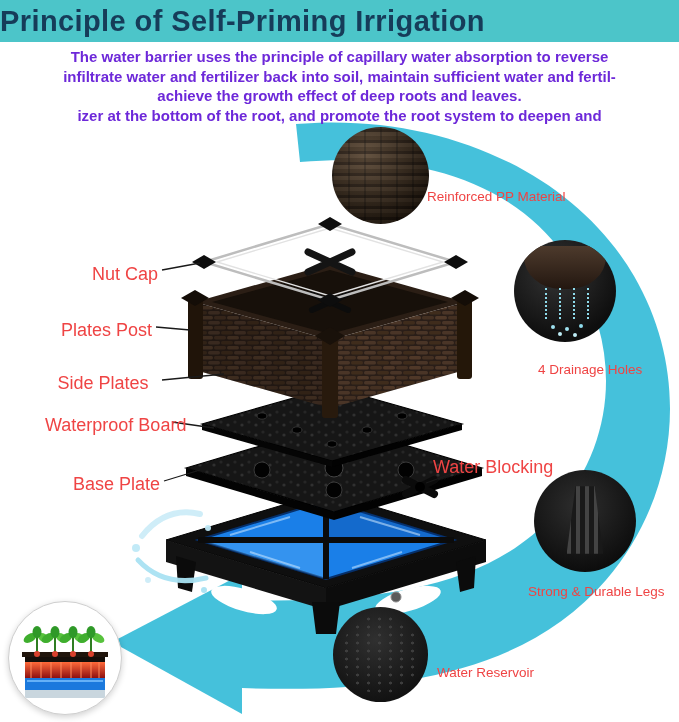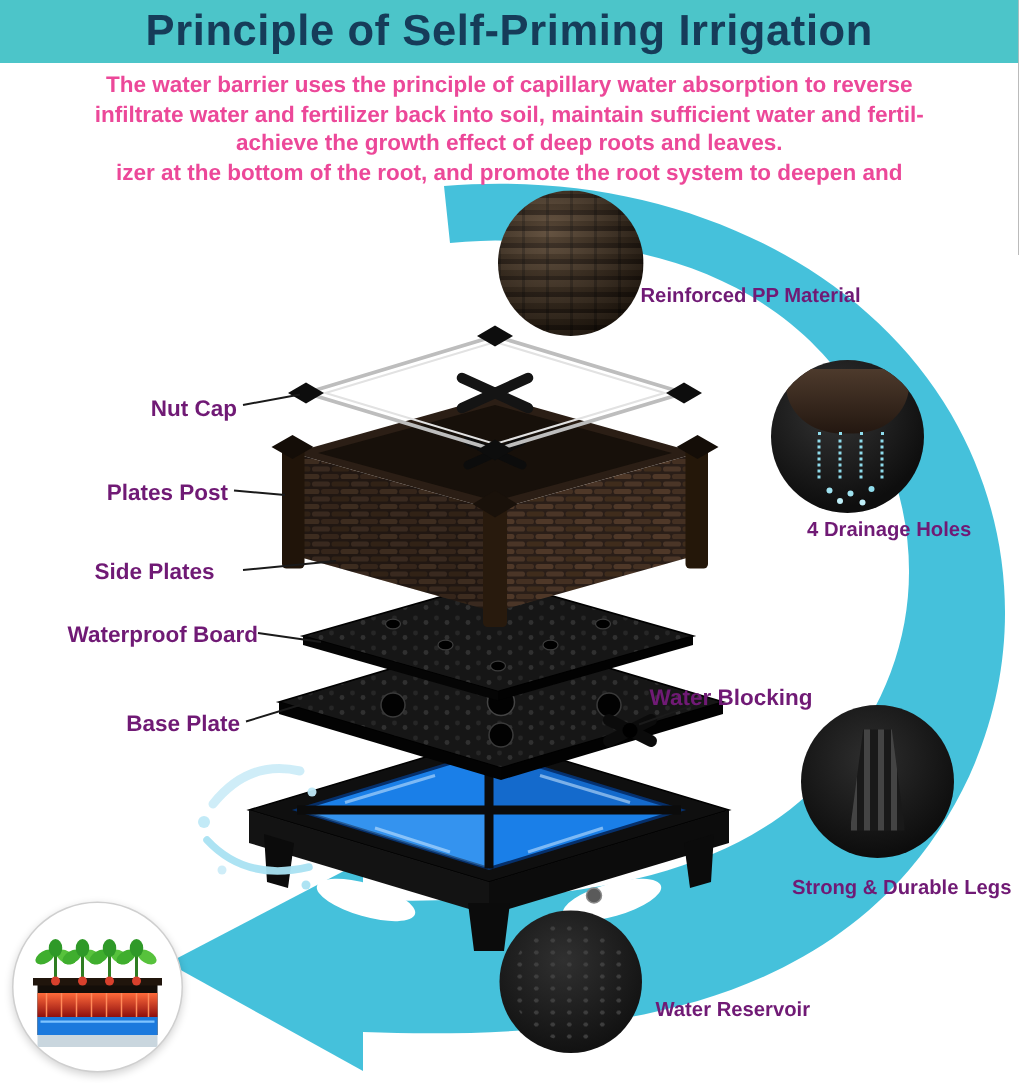--- a/index.html
+++ b/index.html
@@ -7,29 +7,29 @@
     --water:#1a7fe8; --box-brown:#33241a;
   }
   html,body{margin:0;padding:0;background:#888;}
   .page{
     position:relative;width:679px;height:722px;background:#fff;overflow:hidden;
     font-family:"Liberation Sans",sans-serif;margin:0 auto;
   }
   
   .title-band{
     position:absolute;top:0;left:0;right:0;height:42px;background:var(--banner);
-    display:flex;align-items:center;justify-content:center;z-index:6;
+    display:flex;align-items:center;z-index:6;
   }
   .title-band h1{
     margin:0;font-size:29px;font-weight:bold;color:var(--title-text);
     letter-spacing:.4px;white-space:nowrap;
   }
   .description{
     position:absolute;top:47px;left:0;right:0;text-align:center;z-index:6;
-    font-size:15px;line-height:19.5px;font-weight:600;color:#ec4899;
+    font-size:15px;line-height:19.5px;font-weight:600;color:#6d28d9;
   }
   
   .art{position:absolute;left:0;top:0;width:679px;height:722px;z-index:1;}
   
   .inset{position:absolute;border-radius:50%;overflow:hidden;z-index:3;}
   .inset-rattan{
     left:332px;top:127px;width:97px;height:97px;
     background:
       radial-gradient(circle at 35% 28%, rgba(255,255,255,.10), rgba(0,0,0,.58) 78%),
       repeating-linear-gradient(90deg, rgba(0,0,0,.28) 0 2px, rgba(0,0,0,0) 2px 16px),
@@ -69,32 +69,32 @@
     background-image:radial-gradient(circle, #424242 1.4px, transparent 1.6px);
     background-size:11px 8px;
   }
   .inset-growth{
     left:8px;top:601px;width:112px;height:112px;background:#fff;
     border:1px solid #cfcfcf;box-shadow:0 2px 6px rgba(0,0,0,.18);z-index:4;
   }
   .inset-growth svg{display:block;width:100%;height:100%;}
   
   .callout,.feature{
-    position:absolute;z-index:7;color:#701a75;white-space:nowrap;font-weight:700;
-  }
-  .callout{font-size:15px;}
+    position:absolute;z-index:7;color:#ef4444;white-space:nowrap;font-weight:400;
+  }
+  .callout{font-size:18px;}
   .feature{font-size:13.5px;}
   .co-nutcap{left:48px;top:264px;width:110px;text-align:right;}
   .co-post{left:42px;top:320px;width:110px;text-align:right;}
   .co-side{left:48px;top:373px;width:110px;text-align:center;}
   .co-board{left:45px;top:415px;width:123px;text-align:center;}
   .co-base{left:50px;top:474px;width:110px;text-align:right;}
   .co-blocking{left:433px;top:457px;}
   .f-pp{left:427px;top:189px;}
-  .f-drain{left:538px;top:345px;}
+  .f-drain{left:538px;top:362px;}
   .f-legs{left:528px;top:584px;}
   .f-res{left:437px;top:665px;}
 </style>
 </head>
 <body>
 
 <div class="page">
 
   <div class="title-band">
     <h1>Principle of Self-Priming Irrigation</h1>

